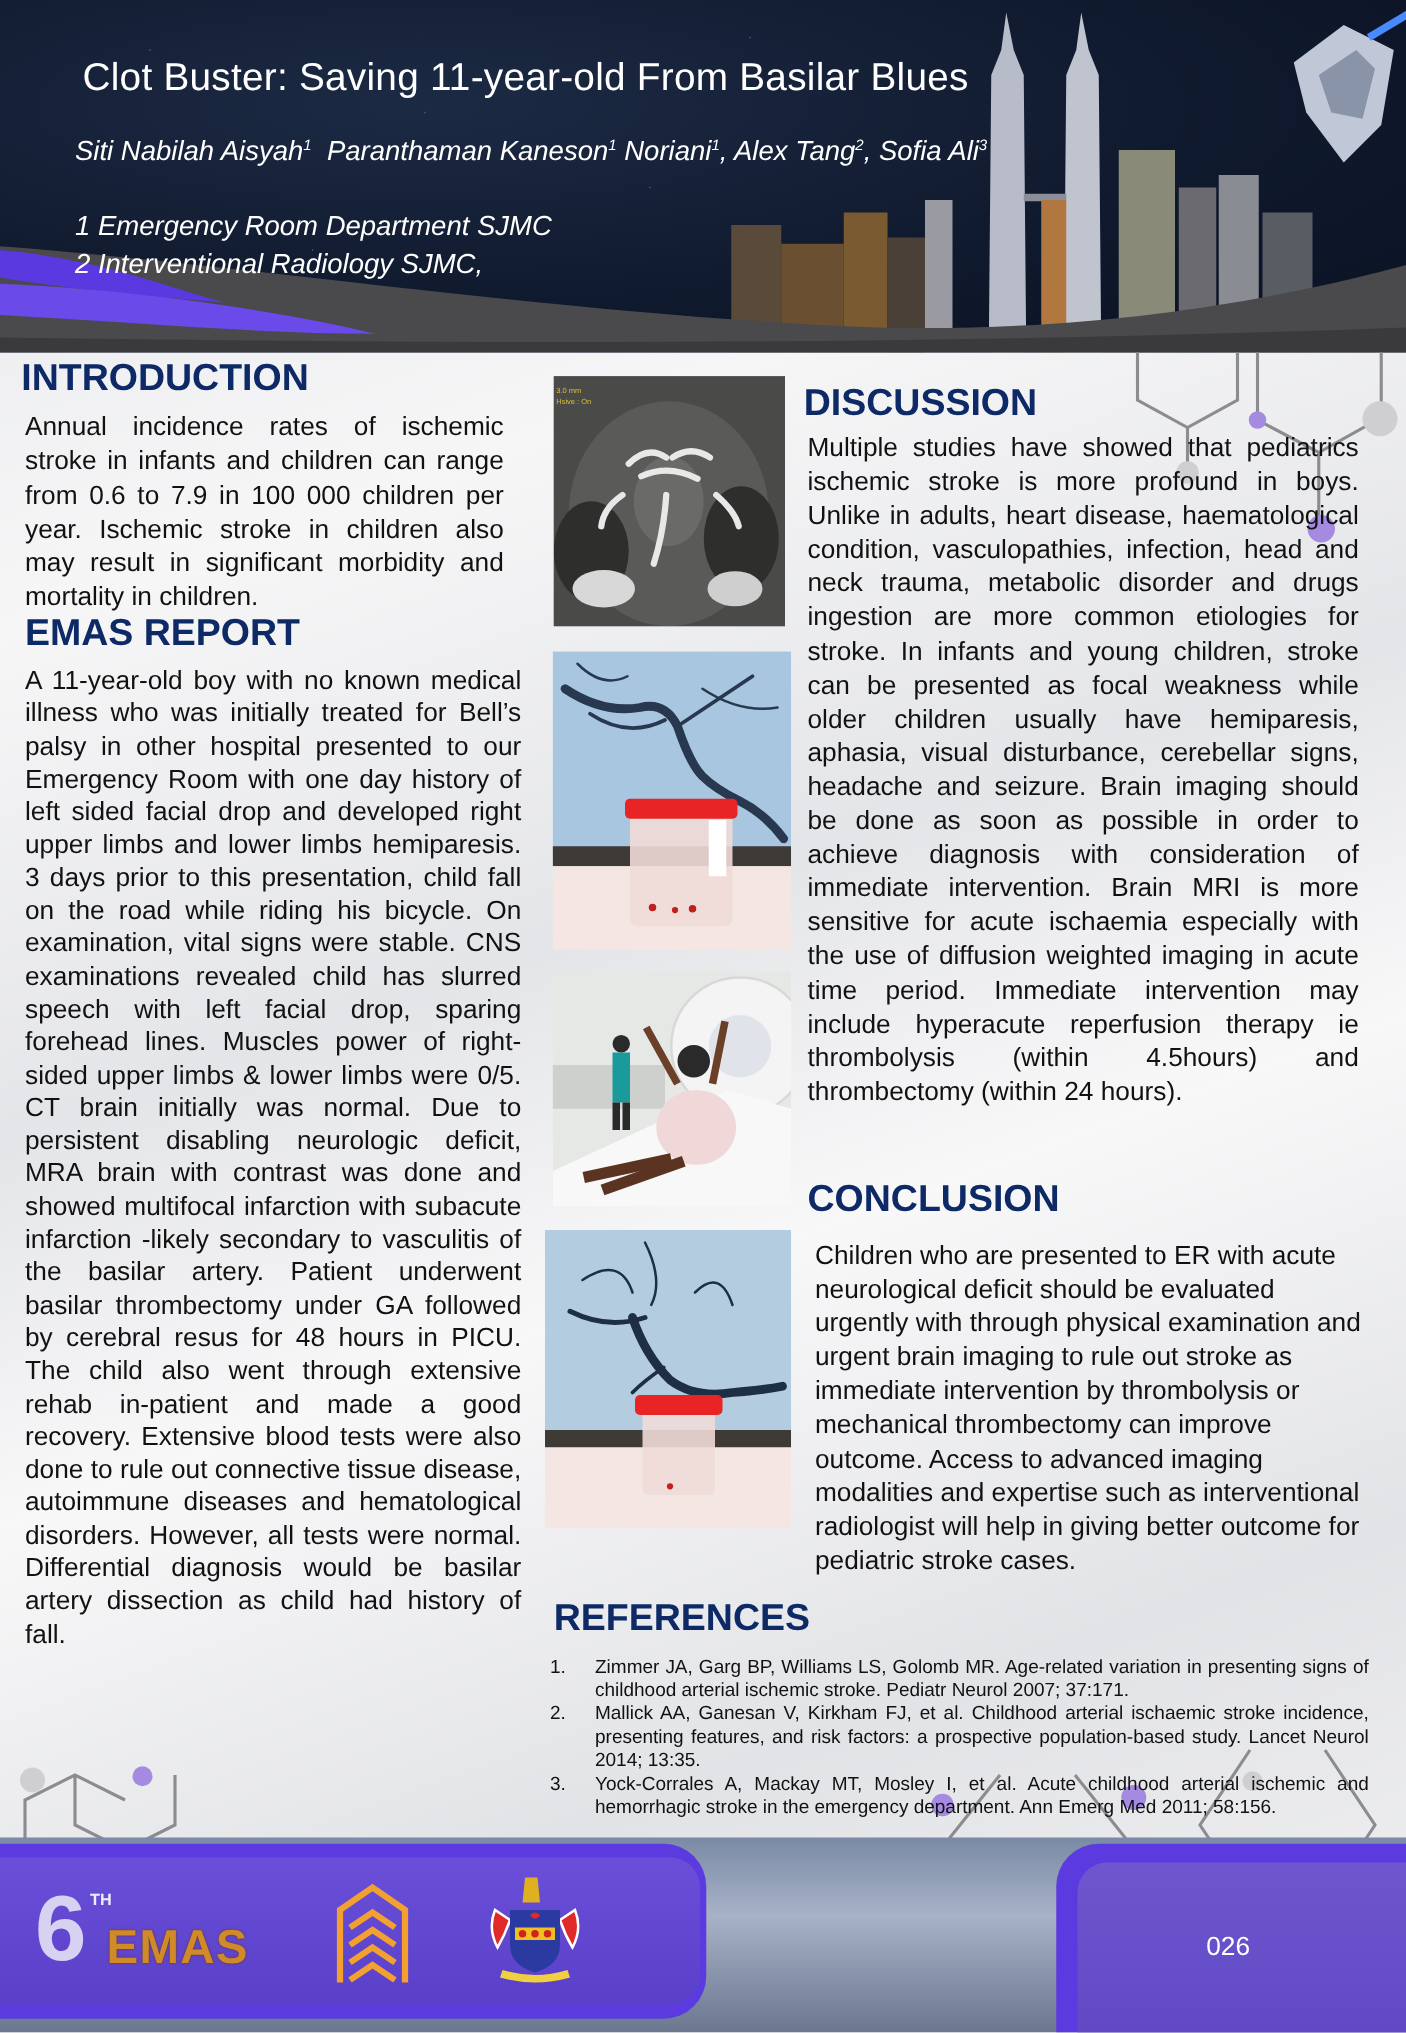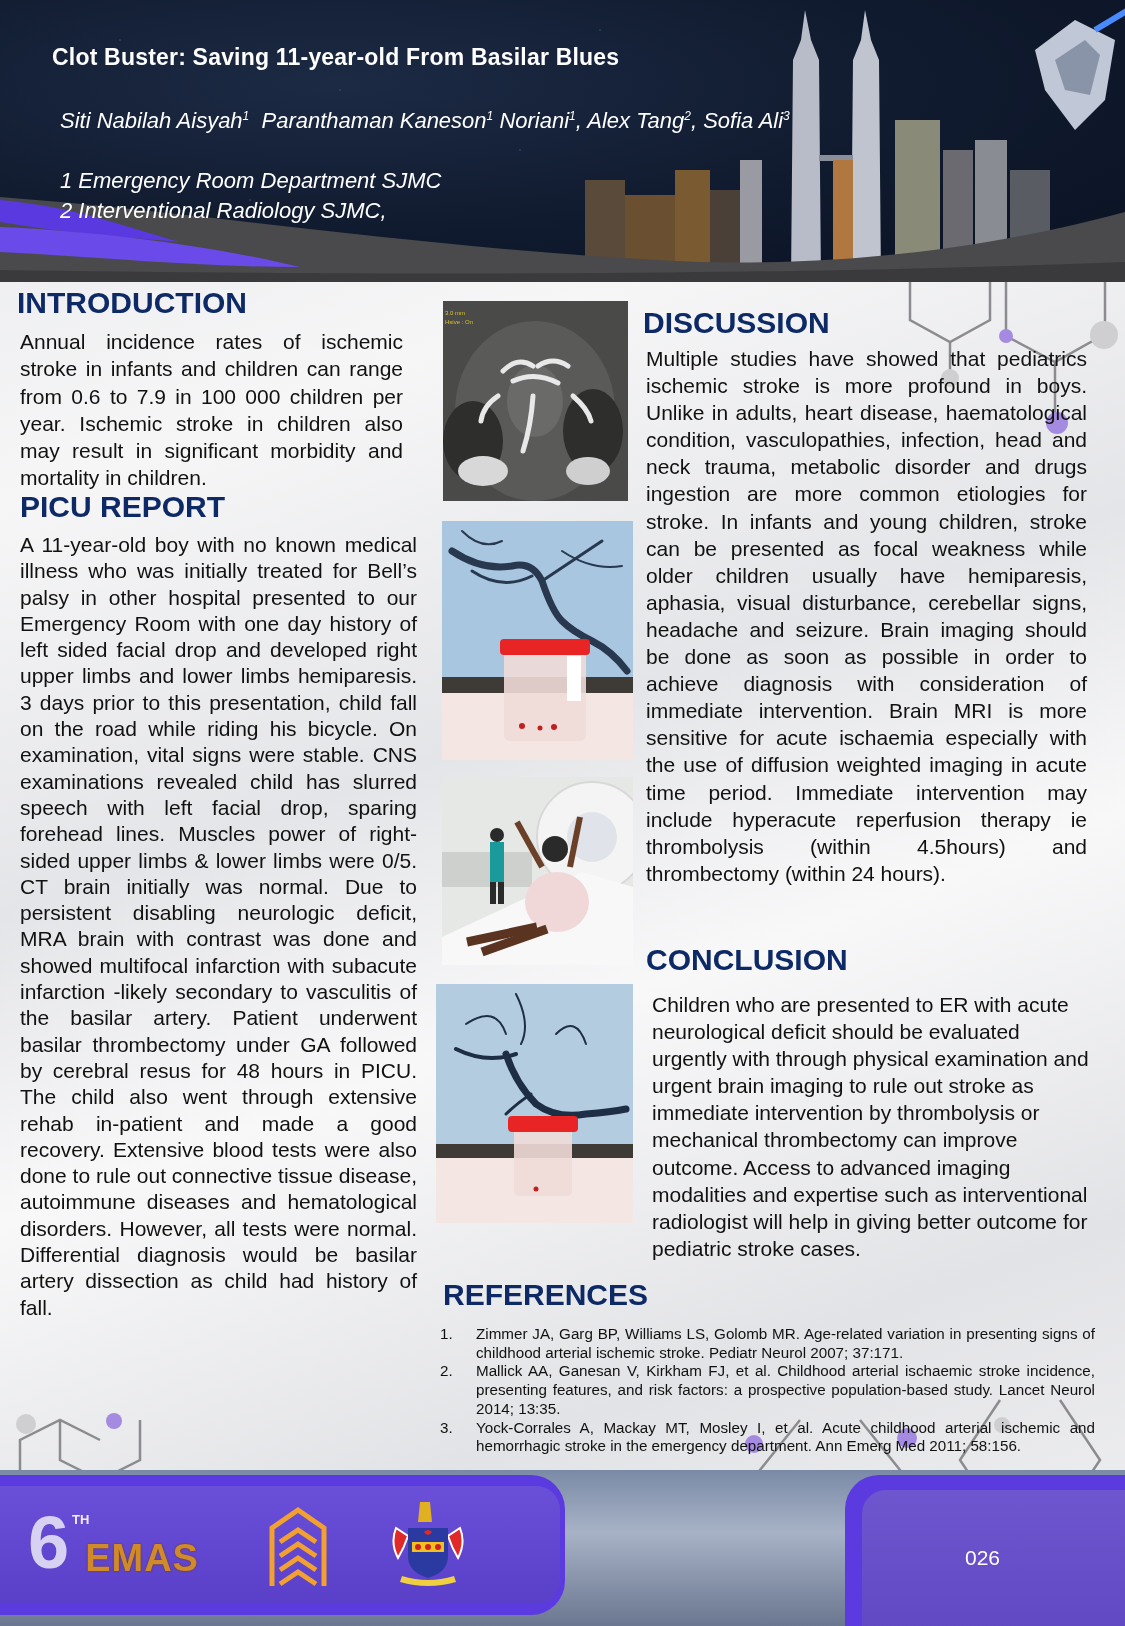--- a/index.html
+++ b/index.html
@@ -22,22 +22,22 @@
       radial-gradient(1px 1px at 120px 40px, #5a6a8a, transparent),
       radial-gradient(1px 1px at 340px 90px, #5a6a8a, transparent),
       radial-gradient(1px 1px at 600px 30px, #5a6a8a, transparent),
       radial-gradient(1px 1px at 520px 150px, #5a6a8a, transparent),
       radial-gradient(1px 1px at 250px 200px, #5a6a8a, transparent);
   }
   .skyline { position: absolute; right: 0; top: 0; width: 560px; height: 282px; }
   .header-wave { position: absolute; left: 0; bottom: 0; width: 1125px; height: 90px; }
 
   .title {
-    position: absolute; left: 52px; top: 44px;
-    font-size: 23px; font-weight: bold; color: #ffffff; letter-spacing: 0.2px;
+    position: absolute; left: 66px; top: 44px;
+    font-size: 31px; font-weight: normal; color: #ffffff; letter-spacing: 0.2px;
   }
   .authors {
     position: absolute; left: 60px; top: 108px;
     font-size: 22px; font-style: italic; color: #ffffff;
   }
   .authors sup { font-size: 12px; vertical-align: super; }
   .affil {
     position: absolute; left: 60px; font-size: 22px; font-style: italic; color: #ffffff; text-align: right;
   }
 
@@ -144,21 +144,21 @@
     <circle cx="1104" cy="335" r="14"></circle>
     <circle cx="950" cy="378" r="9"></circle>
     <circle cx="26" cy="1424" r="10"></circle>
     <circle cx="1002" cy="1425" r="8"></circle>
   </g>
 </svg>
 
 <div class="sec-h" style="left:17px; top:286px;">INTRODUCTION</div>
 <div class="body-text" style="left:20px; top:328px; width:383px;">Annual incidence rates of ischemic stroke in infants and children can range from 0.6 to 7.9 in 100 000 children per year. Ischemic stroke in children also may result in significant morbidity and mortality in children.</div>
 
-<div class="sec-h" style="left:20px; top:490px;">PICU REPORT</div>
+<div class="sec-h" style="left:20px; top:490px;">EMAS REPORT</div>
 <div class="body-text" style="left:20px; top:532px; width:397px; line-height:26.3px;">A 11-year-old boy with no known medical illness who was initially treated for Bell’s palsy in other hospital presented to our Emergency Room with one day history of left sided facial drop and developed right upper limbs and lower limbs hemiparesis. 3 days prior to this presentation, child fall on the road while riding his bicycle. On examination, vital signs were stable. CNS examinations revealed child has slurred speech with left facial drop, sparing forehead lines. Muscles power of right-sided upper limbs &amp; lower limbs were 0/5. CT brain initially was normal. Due to persistent disabling neurologic deficit, MRA brain with contrast was done and showed multifocal infarction with subacute infarction -likely secondary to vasculitis of the basilar artery. Patient underwent basilar thrombectomy under GA followed by cerebral resus for 48 hours in PICU. The child also went through extensive rehab in-patient and made a good recovery. Extensive blood tests were also done to rule out connective tissue disease, autoimmune diseases and hematological disorders. However, all tests were normal. Differential diagnosis would be basilar artery dissection as child had history of fall.</div>
 
 <div class="img-frame" style="left:443px; top:301px; width:185px; height:200px; background:#3a3a38;">
   <svg width="185" height="200" viewBox="0 0 185 200">
     <rect width="185" height="200" fill="#4a4a48"></rect>
     <ellipse cx="92" cy="110" rx="80" ry="90" fill="#5a5a58"></ellipse>
     <ellipse cx="30" cy="140" rx="30" ry="40" fill="#2e2e2c"></ellipse>
     <ellipse cx="150" cy="130" rx="30" ry="42" fill="#2e2e2c"></ellipse>
     <ellipse cx="92" cy="100" rx="28" ry="36" fill="#6a6a68"></ellipse>
     <g stroke="#e8e8e8" stroke-width="5" fill="none" stroke-linecap="round">

